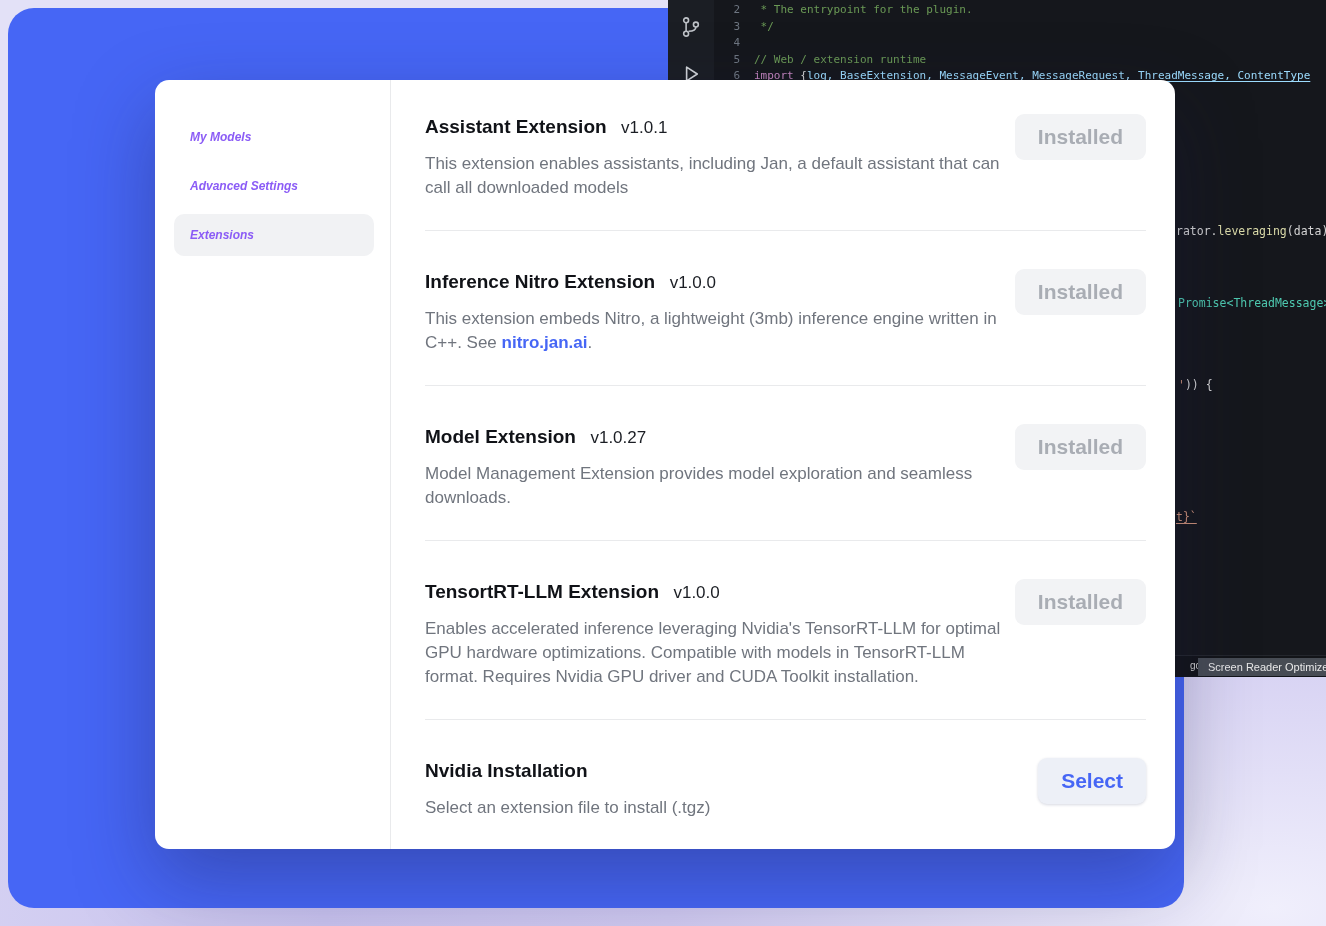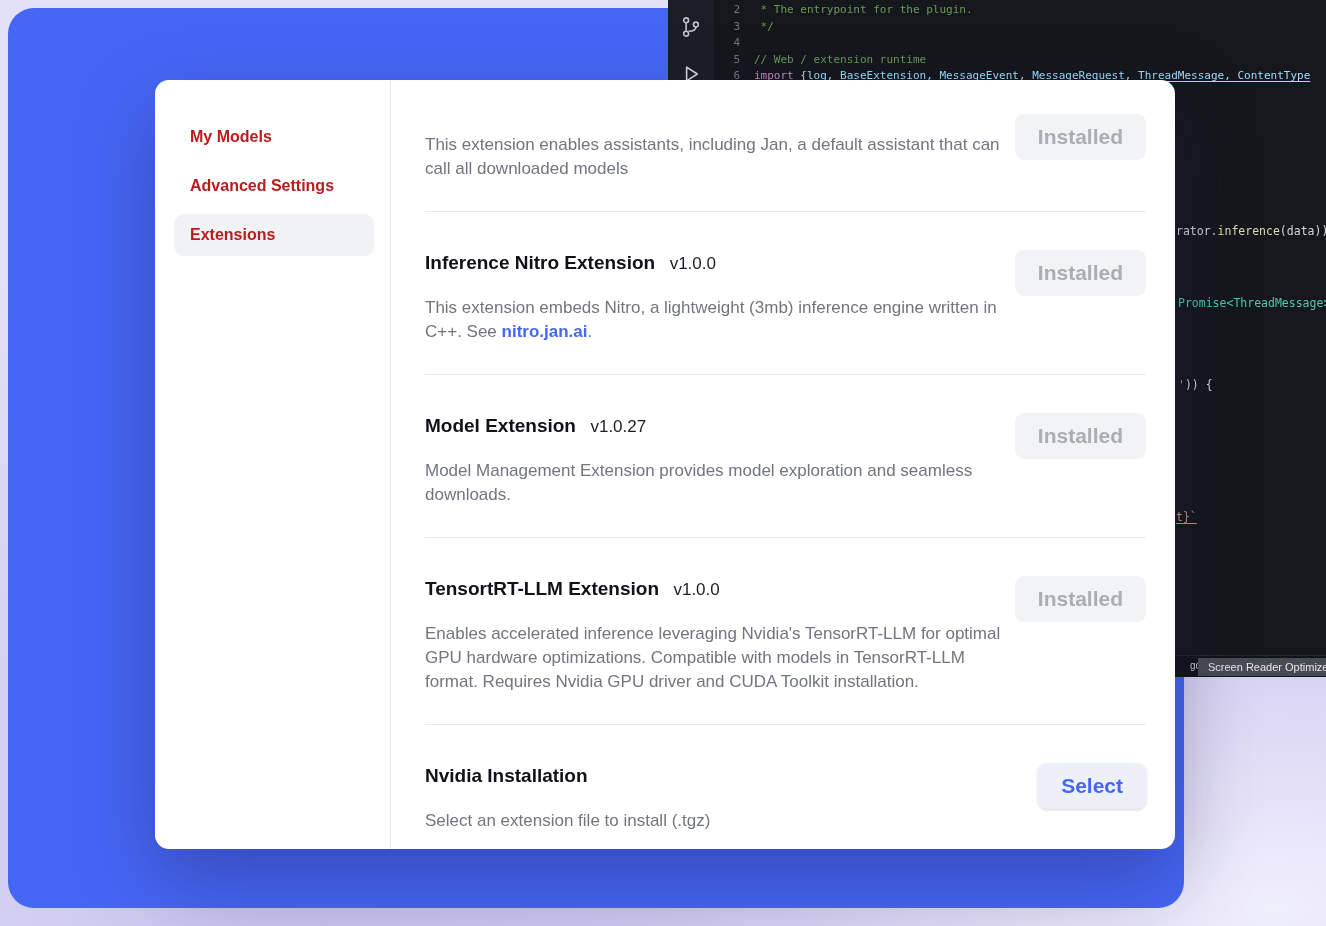--- a/index.html
+++ b/index.html
@@ -78,38 +78,38 @@
     box-shadow: 0 30px 80px rgba(25, 25, 70, 0.35);
     display: flex; overflow: hidden;
   }
   .sidebar {
     width: 236px; flex: none;
     border-right: 1px solid #e9eaec;
     padding: 36px 16px 0 19px;
   }
   .side-item {
     padding: 11px 16px; border-radius: 10px;
-    font-size: 16px; font-weight: 600; color: #b91c1c;
-    margin-bottom: 7px; cursor: pointer; line-height: 20px;
+    font-size: 12px; font-weight: 600; color: #8b5cf6;
+    margin-bottom: 7px; cursor: pointer; line-height: 20px; font-style: italic;
   }
   .side-item.active { background: #f1f2f4; }
 
   .content { flex: 1; padding: 26px 29px 10px 34px; overflow: hidden; }
   .ext-item {
     display: flex; justify-content: space-between; align-items: flex-start;
     padding: 38px 0 30px;
     border-bottom: 1px solid #e9eaec;
   }
   .ext-item.first { padding-top: 8px; }
   .ext-item.last { border-bottom: none; padding-bottom: 12px; }
   .ext-info { width: 588px; }
   .ext-title-row { line-height: 26px; }
   .ext-title { font-size: 19px; font-weight: 700; color: #101217; }
   .ext-version { font-size: 17px; font-weight: 400; color: #1b1e24; margin-left: 10px; }
-  .ext-desc { margin-top: 19px; font-size: 17px; line-height: 24px; color: #70757e; }
+  .ext-desc { margin-top: 11px; font-size: 17px; line-height: 24px; color: #70757e; }
   .link { color: #4666f5; text-decoration: none; cursor: pointer; font-weight: bold; }
   .btn {
     border: none; border-radius: 9px;
     font-size: 21px; font-weight: 600;
     padding: 11px 23px; cursor: pointer;
     font-family: "Liberation Sans", sans-serif;
     flex: none;
   }
   .btn.installed { background: #f2f3f5; color: #a9adb4; min-width: 113px; }
   .btn.select { background: #edf0f7; color: #4666f5; box-shadow: 0 1px 3px rgba(30,40,90,0.18); }
@@ -153,21 +153,21 @@
     <div class="code-row">
       <span class="ln">5</span>
       <span class="code comment">// Web / extension runtime</span>
     </div>
     <div class="code-row">
       <span class="ln">6</span>
       <span class="code"><span class="kw">import </span><span class="punct">{</span><span class="ident">log, BaseExtension, MessageEvent, MessageRequest, ThreadMessage, ContentType</span></span>
     </div>
   </div>
 
-  <div class="frag" style="left:508px; top:224px;"><span>rator.</span><span class="fn">inference</span><span>(data));</span></div>
+  <div class="frag" style="left:508px; top:224px;"><span>rator.</span><span class="fn">leveraging</span><span>(data));</span></div>
   <div class="frag teal" style="left:510px; top:296px;">Promise&lt;ThreadMessage&gt;</div>
   <div class="frag" style="left:510px; top:378px;"><span class="str">'</span><span>)) {</span></div>
   <div class="frag str u" style="left:508px; top:510px;">t}`</div>
 
   <div class="statusbar">
     <span class="status-left">go</span>
     <span class="status-chip">Screen Reader Optimize</span>
   </div>
 </div>
 
@@ -175,20 +175,24 @@
   <div class="sidebar">
     <div class="side-item">My Models</div>
     <div class="side-item">Advanced Settings</div>
     <div class="side-item active">Extensions</div>
   </div>
 
   <div class="content">
 
     <div class="ext-item first">
       <div class="ext-info">
+        <div class="ext-title-row">
+          <span class="ext-title">Assistant Extension</span>
+          <span class="ext-version">v1.0.1</span>
+        </div>
         <p class="ext-desc">This extension enables assistants, including Jan, a default assistant that can call all downloaded models</p>
       </div>
       <button class="btn installed">Installed</button>
     </div>
 
     <div class="ext-item">
       <div class="ext-info">
         <div class="ext-title-row">
           <span class="ext-title">Inference Nitro Extension</span>
           <span class="ext-version">v1.0.0</span>

